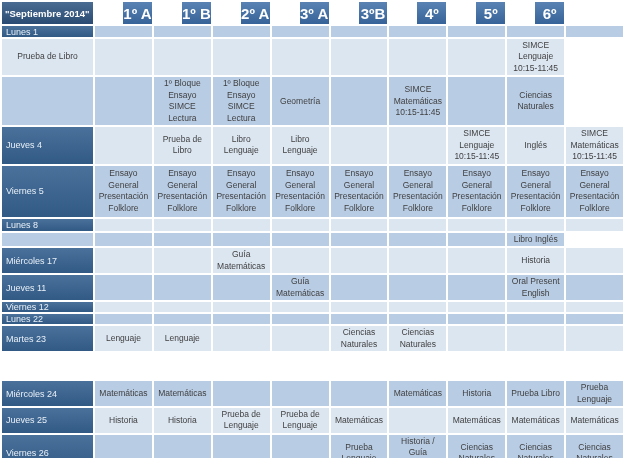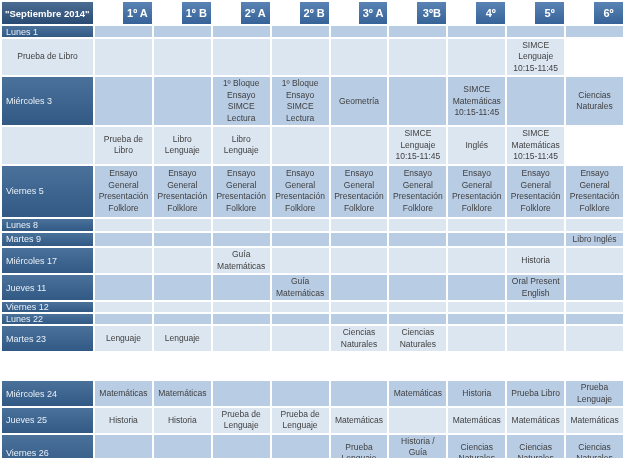--- a/index.html
+++ b/index.html
@@ -19,21 +19,21 @@
   }
   .title{
     justify-content:flex-start;text-align:left;padding-left:3px;
     background:var(--title-bg,#2e5480);
     background-image:linear-gradient(rgba(255,255,255,.14),rgba(0,0,0,.10));
     color:var(--header-text,#fff);font-weight:bold;font-size:9.5px;
   }
   .colhead{
     background:var(--header-bg,#3a6ba5);
     background-image:linear-gradient(rgba(255,255,255,.16),rgba(0,0,0,.08));
-    color:var(--header-text,#fff);font-weight:bold;font-size:11px;margin-left:28px;
+    color:var(--header-text,#fff);font-weight:bold;font-size:15px;margin-left:28px;
   }
   .day{
     justify-content:flex-start;text-align:left;padding-left:4px;
     background:var(--day-bg,#35618f);
     background-image:linear-gradient(rgba(255,255,255,.10),rgba(0,0,0,.08));
     color:#e9f0f8;font-size:9px;white-space:nowrap;
   }
   .body{
     font-size:8.5px;line-height:1.35;color:var(--cell-text,#3f3f3f);
     padding:1px 2px;
@@ -44,21 +44,20 @@
 </head>
 <body>
 
 <div class="frame">
   <div class="row" id="header-row" style="min-height:22px;">
     <div class="cell title">"Septiembre 2014"</div>
 
   <div class="cell colhead">1º A</div>
       <div class="cell colhead">1º B</div>
       <div class="cell colhead">2º A</div>
-      <div class="cell colhead">2º B</div>
       <div class="cell colhead">3º A</div>
       <div class="cell colhead">3ºB</div>
       <div class="cell colhead">4º</div>
       <div class="cell colhead">5º</div>
       <div class="cell colhead">6º</div>
     </div>
   <div id="table-body" style="display:flex;flex-direction:column;gap:2px;flex:1 1 auto;">
 
   <div class="row" style="min-height: 11px;">
         <div class="cell day">Lunes 1</div>
@@ -77,32 +76,32 @@
         <div class="cell body light"></div>
         <div class="cell body light"></div>
         <div class="cell body light"></div>
         <div class="cell body light"></div>
         <div class="cell body light"></div>
         <div class="cell body light"></div>
         <div class="cell body light"></div>
         <div class="cell body light">SIMCE Lenguaje 10:15-11:45</div>
       </div>
       <div class="row" style="min-height: 35px;">
-        <div class="cell day">Miércoles 3</div>
         <div class="cell body medium"></div>
         <div class="cell body medium"></div>
         <div class="cell body medium">1º Bloque Ensayo SIMCE Lectura</div>
         <div class="cell body medium">1º Bloque Ensayo SIMCE Lectura</div>
         <div class="cell body medium">Geometría</div>
         <div class="cell body medium"></div>
         <div class="cell body medium">SIMCE Matemáticas 10:15-11:45</div>
         <div class="cell body medium"></div>
         <div class="cell body medium">Ciencias Naturales</div>
       </div>
       <div class="row" style="min-height: 31px;">
+        <div class="cell day">Jueves 4</div>
         <div class="cell body light"></div>
         <div class="cell body light">Prueba de Libro</div>
         <div class="cell body light">Libro Lenguaje</div>
         <div class="cell body light">Libro Lenguaje</div>
         <div class="cell body light"></div>
         <div class="cell body light"></div>
         <div class="cell body light">SIMCE Lenguaje 10:15-11:45</div>
         <div class="cell body light">Inglés</div>
         <div class="cell body light">SIMCE Matemáticas 10:15-11:45</div>
       </div>
@@ -124,21 +123,20 @@
         <div class="cell body light"></div>
         <div class="cell body light"></div>
         <div class="cell body light"></div>
         <div class="cell body light"></div>
         <div class="cell body light"></div>
         <div class="cell body light"></div>
         <div class="cell body light"></div>
         <div class="cell body light"></div>
       </div>
       <div class="row" style="min-height: 10px;">
-        <div class="cell day">Martes 9</div>
         <div class="cell body medium"></div>
         <div class="cell body medium"></div>
         <div class="cell body medium"></div>
         <div class="cell body medium"></div>
         <div class="cell body medium"></div>
         <div class="cell body medium"></div>
         <div class="cell body medium"></div>
         <div class="cell body medium"></div>
         <div class="cell body medium">Libro Inglés</div>
       </div>

